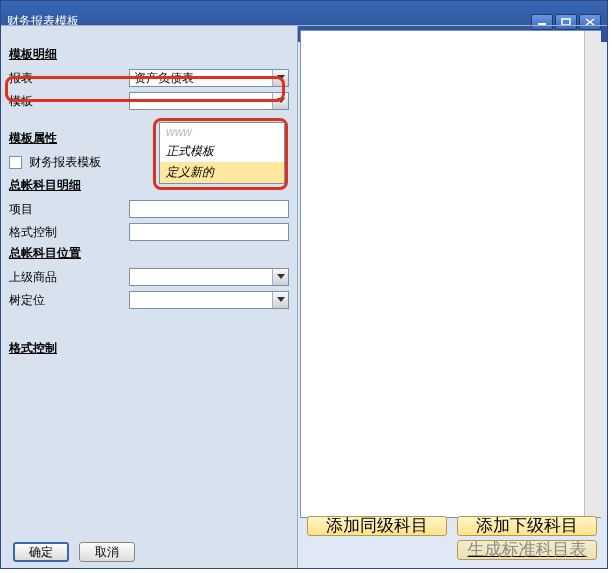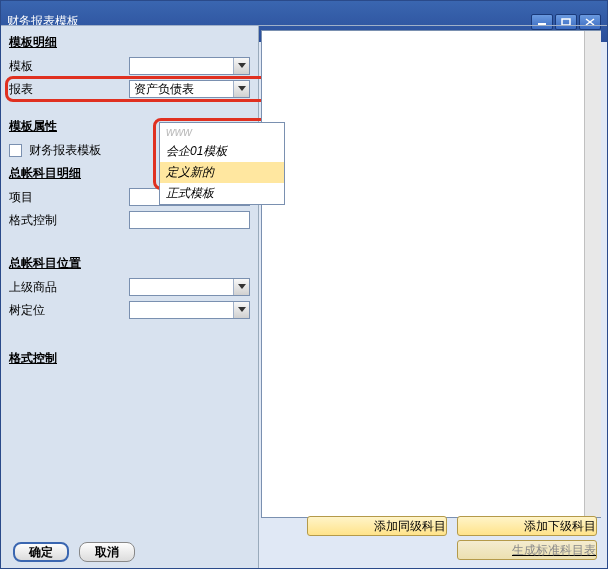--- a/index.html
+++ b/index.html
@@ -5,21 +5,21 @@
   * { box-sizing: border-box; margin:0; padding:0; font-family: "SimSun","Microsoft YaHei",Arial,sans-serif; font-size:12px; }
   body { background:#fff; width:612px; height:573px; overflow:hidden; }
 
   .window { width:608px; height:569px; border:1px solid #2a4a8a; position:relative; background:#e0e8f5; }
   .titlebar { height:41px; background:linear-gradient(to bottom,#3a66b0 0%,#2a4e9a 100%); color:#fff; display:flex; align-items:center; padding:0 6px; }
   .titlebar .title { flex:1; font-size:12px; }
   .winbtn { width:22px; height:16px; margin-left:2px; background:linear-gradient(to bottom,#6a9ae0,#3a6ac0); border:1px solid #1a3a7a; border-radius:2px; display:flex; align-items:center; justify-content:center; }
   .winbtn svg { display:block; }
 
   .content { position:absolute; top:24px; bottom:0; left:0; right:0; display:flex; border-top:1px solid #a0b0c8; }
-  .leftpanel { width:258px; background:#d8e2ef; border-right:1px solid #9ab; padding:4px 8px; position:relative; }
+  .leftpanel { width:297px; background:#d8e2ef; border-right:1px solid #9ab; padding:16px 8px; position:relative; }
   .rightpanel { flex:1; background:#fff; border:1px solid #7a90b0; margin:4px 6px 50px 2px; position:relative; }
   .scrollbar { position:absolute; right:-1px; top:0; bottom:0; width:17px; background:#e8e8e8; border-left:1px solid #c0c0c0; }
 
   .section-head { font-size:12px; text-decoration:underline; margin:4px 0 4px 0; font-weight:bold; }
 
   .row { display:flex; align-items:center; height:22px; margin-bottom:1px; }
   .row .lbl { width:120px; font-size:12px; }
   .row .ctrl { flex:1; }
 
   .combo { display:flex; align-items:center; border:1px solid #7a90b0; background:#fff; height:18px; }
@@ -33,25 +33,25 @@
 
   .redbox1 { position:absolute; border:3px solid #e03020; border-radius:8px; pointer-events:none; }
   .redbox2 { position:absolute; border:3px solid #e03020; border-radius:8px; pointer-events:none; }
 
   .dropdown { position:absolute; left:158px; top:96px; width:126px; background:#fff; border:1px solid #7a90b0; z-index:5;font-style:italic; }
   .dropdown .item { padding:2px 6px; font-size:12px; }
   .dropdown .item.sel { background:#ffe7a0; }
 
   .bottom-buttons { position:absolute; bottom:8px; right:10px; display:flex; flex-direction:column; gap:4px; }
   .brow { display:flex; gap:10px; }
-  .bigbtn { width:140px; height:20px; border:1px solid #b49a4a; border-radius:3px; background:linear-gradient(to bottom,#fff4c8,#ffe38a); text-align:right; line-height:18px; font-size:12px; }
+  .bigbtn { width:140px; height:20px; border:1px solid #b49a4a; border-radius:3px; background:linear-gradient(to bottom,#fff4c8,#ffe38a); text-align:center; line-height:18px; font-size:17px; }
   .bigbtn.disabled { color:#8a8a8a; background:linear-gradient(to bottom,#f4ecd0,#ece0b0); }
 
   .ok-cancel { position:absolute; bottom:6px; left:12px; display:flex; gap:10px; }
-  .smbtn { width:56px; height:20px; border-radius:8px; text-align:center; line-height:18px; font-size:12px; border:1px solid #888; background:linear-gradient(to bottom,#fdfdfd,#dcdcdc);font-weight:bold; }
+  .smbtn { width:56px; height:20px; border-radius:3px; text-align:center; line-height:18px; font-size:12px; border:1px solid #888; background:linear-gradient(to bottom,#fdfdfd,#dcdcdc); }
   .smbtn.primary { border:2px solid #3a66b0; line-height:16px; }
 </style>
 </head>
 <body>
 
 <div class="window">
   <div class="titlebar">
     <span class="title">财务报表模板</span>
     <div class="winbtn">
       <svg width="10" height="8">
@@ -71,38 +71,38 @@
     </div>
   </div>
 
   <div class="content">
 
     <div class="leftpanel">
 
       <div class="section-head">模板明细</div>
 
       <div class="row">
-        <div class="lbl">模板</div>
+        <div class="lbl">报表</div>
         <div class="ctrl">
           <div class="combo">
-            <div class="val"></div>
+            <div class="val">资产负债表</div>
             <div class="arrow">
                 <svg width="8" height="6">
                   <polygon points="0,0 8,0 4,5" fill="#333"></polygon>
                 </svg>
               </div>
           </div>
         </div>
       </div>
 
       <div class="row">
-        <div class="lbl">报表</div>
+        <div class="lbl">模板</div>
         <div class="ctrl">
           <div class="combo">
-            <div class="val">资产负债表</div>
+            <div class="val"></div>
             <div class="arrow">
                 <svg width="8" height="6">
                   <polygon points="0,0 8,0 4,5" fill="#333"></polygon>
                 </svg>
               </div>
           </div>
         </div>
       </div>
 
       <div class="section-head" style="margin-top:18px;">模板属性</div>
@@ -118,21 +118,21 @@
 
       <div class="row">
         <div class="lbl">项目</div>
         <div class="ctrl"><input class="txt" style=""></div>
       </div>
       <div class="row">
         <div class="lbl">格式控制</div>
         <div class="ctrl"><input class="txt" style=""></div>
       </div>
 
-      <div class="section-head" style="margin-top:24px;">总帐科目位置</div>
+      <div class="section-head" style="margin-top:2px;">总帐科目位置</div>
 
       <div class="row">
         <div class="lbl">上级商品</div>
         <div class="ctrl">
           <div class="combo">
             <div class="val"></div>
             <div class="arrow">
                 <svg width="8" height="6">
                   <polygon points="0,0 8,0 4,5" fill="#333"></polygon>
                 </svg>
@@ -151,23 +151,22 @@
                 </svg>
               </div>
           </div>
         </div>
       </div>
 
       <div class="section-head" style="margin-top:29px;">格式控制</div>
 
       <div class="dropdown">
         <div class="item" style="color:#bbb;">www</div>
-        <div class="item">会企01模板</div>
+        <div class="item">正式模板</div>
         <div class="item sel">定义新的</div>
-        <div class="item">正式模板</div>
       </div>
 
       <div class="redbox1" style="left:4px; top:50px; width:280px; height:26px;"></div>
       <div class="redbox2" style="left:152px; top:92px; width:135px; height:72px;"></div>
 
       <div class="ok-cancel">
         <div class="smbtn primary">确定</div>
         <div class="smbtn">取消</div>
       </div>
 

